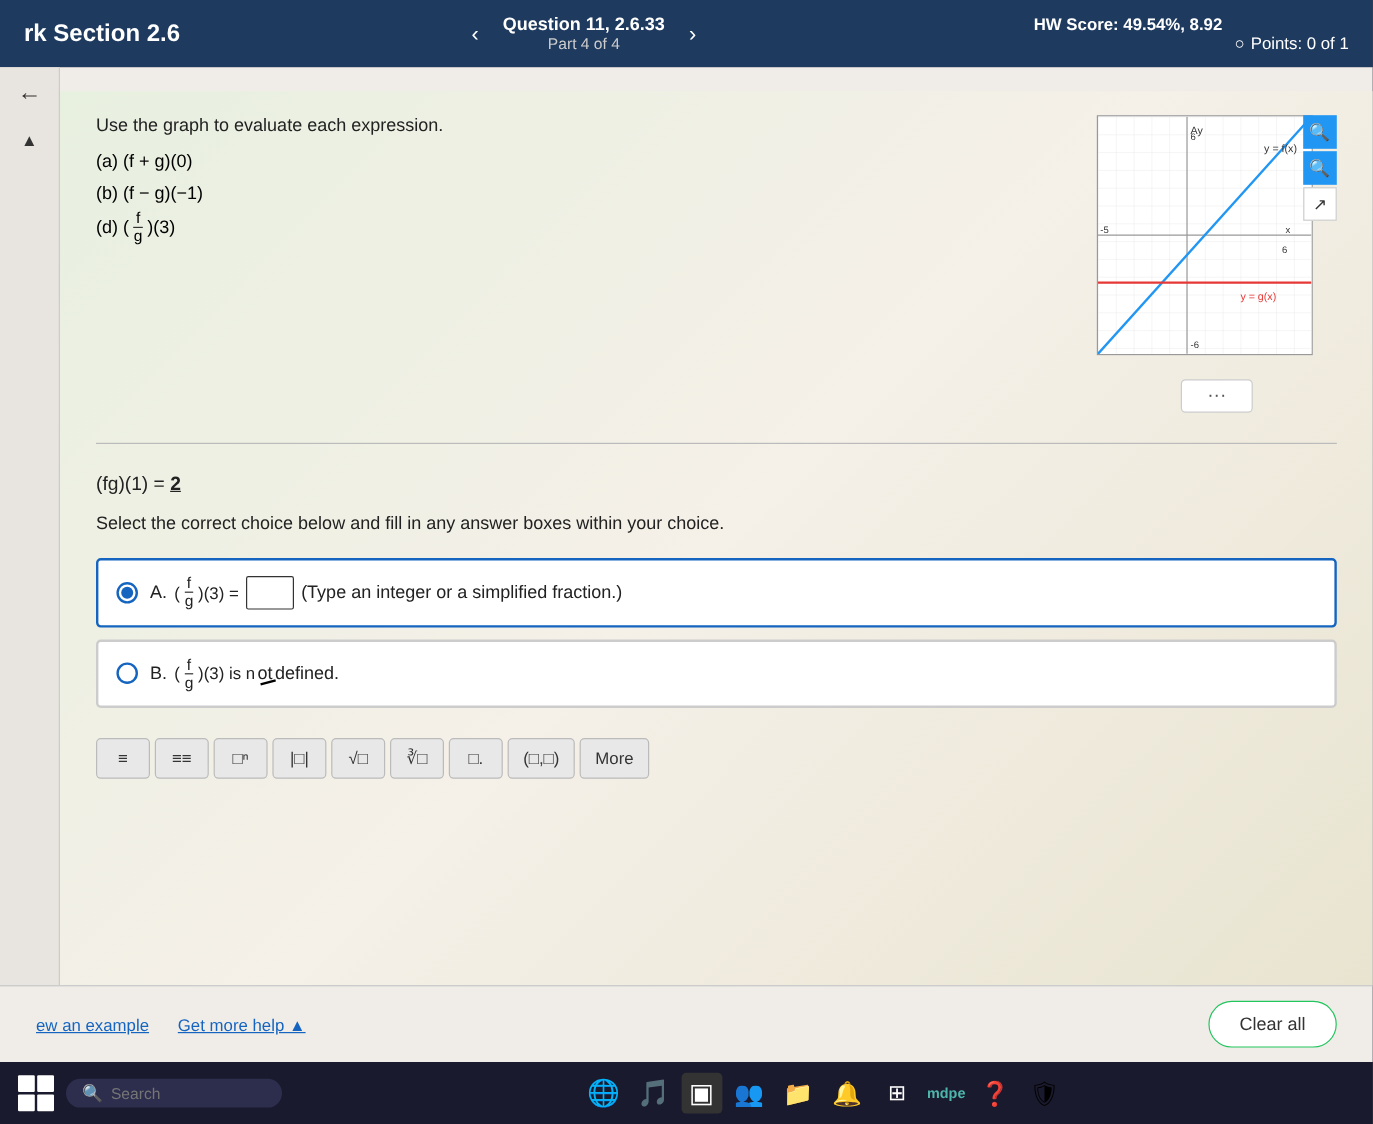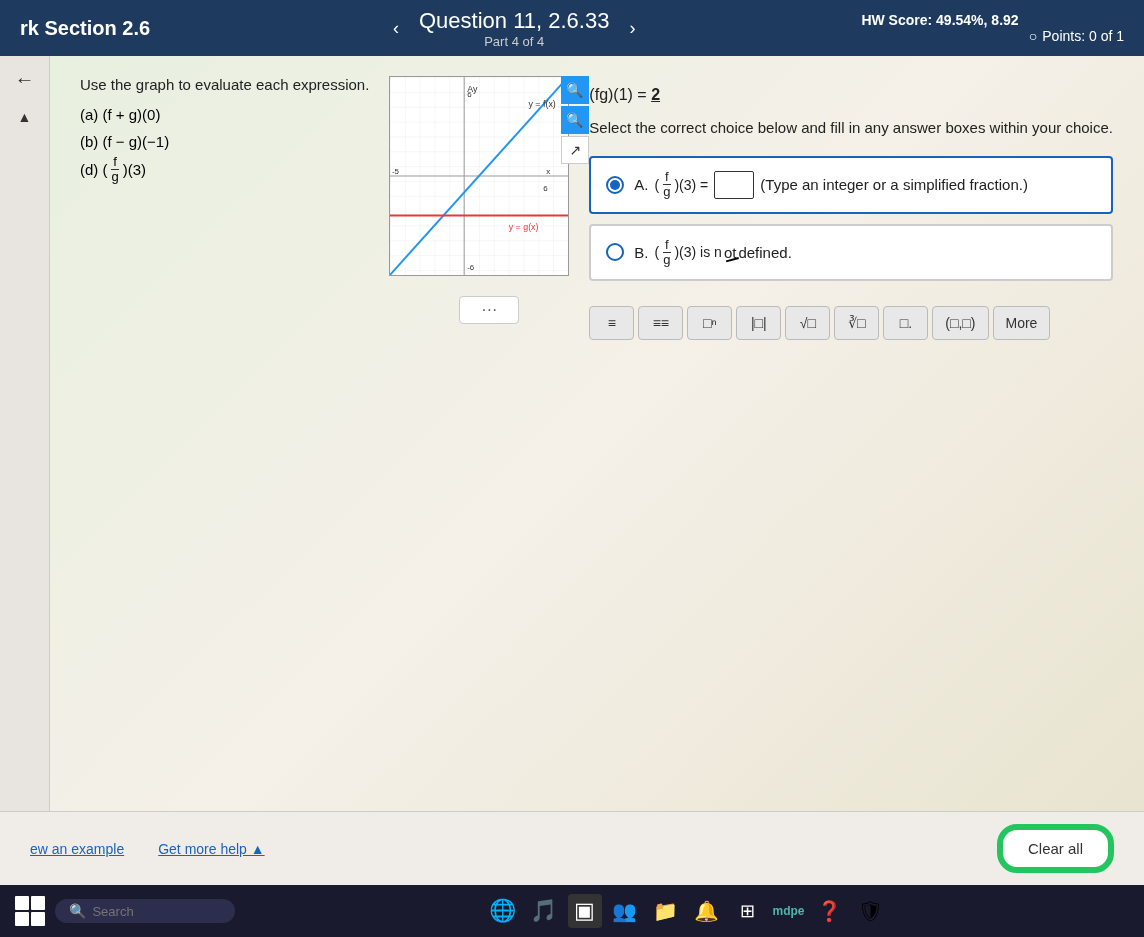--- a/index.html
+++ b/index.html
@@ -25,22 +25,22 @@
     .header-left {
       font-size: 20px;
       font-weight: bold;
       flex: 1;
     }
     .header-center {
       text-align: center;
       flex: 1;
     }
     .header-center .question-title {
-      font-size: 22px;
-      font-weight: normal;
+      font-size: 15px;
+      font-weight: bold;
     }
     .header-center .part-label {
       font-size: 13px;
       color: #ccc;
     }
     .header-nav {
       display: flex;
       align-items: center;
       gap: 15px;
     }
@@ -96,24 +96,25 @@
       font-size: 14px;
       color: #333;
       cursor: pointer;
       margin-top: 10px;
     }
 
     
     .main-content {
       flex: 1;
       display: flex;
-      flex-direction: row;
+      flex-direction: column;
       padding: 20px 30px;
       overflow-y: auto;
       background: linear-gradient(135deg, #e8f0e0 0%, #f5f0e8 50%, #e8e4d0 100%);
+      margin-top: 20px;
     }
 
     .question-section {
       display: flex;
       gap: 20px;
     }
 
     .question-text {
       flex: 1;
     }
@@ -294,32 +295,32 @@
       display: flex;
       align-items: center;
       justify-content: space-between;
       padding: 12px 30px;
       background: #f0ede8;
       border-top: 1px solid #ccc;
       flex-shrink: 0;
     }
     .bottom-links {
       display: flex;
-      gap: 34px;
+      gap: 24px;
     }
     .bottom-link {
       font-size: 14px;
       color: #1565C0;
       cursor: pointer;
       text-decoration: underline;
     }
     .clear-all-btn {
       padding: 10px 25px;
       background: white;
-      border: 6px solid #22c55e;
+      border: 1px solid #22c55e;
       border-radius: 20px;
       cursor: pointer;
       font-size: 15px;
       color: #333;
     }
 
     
     .taskbar {
       height: 52px;
       background: #1a1a2e;

